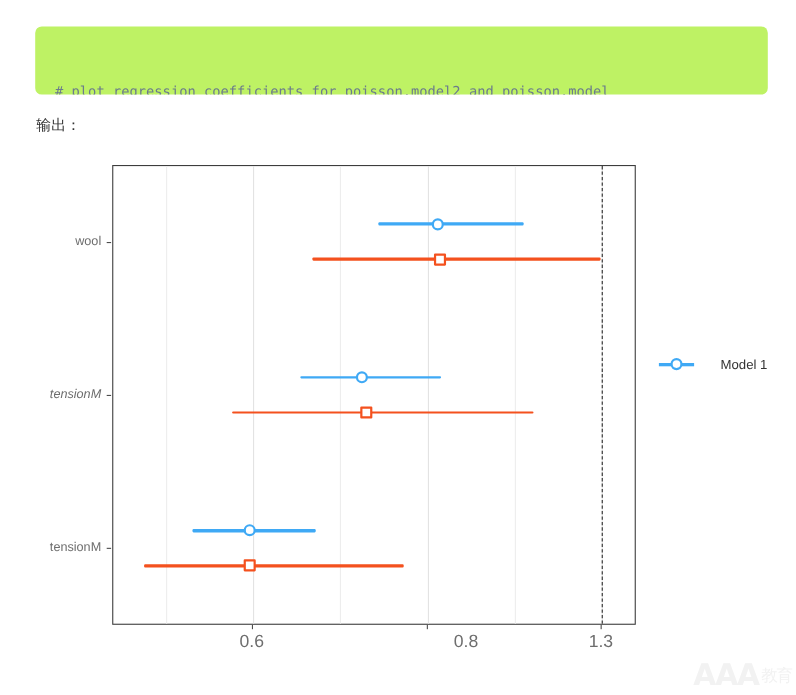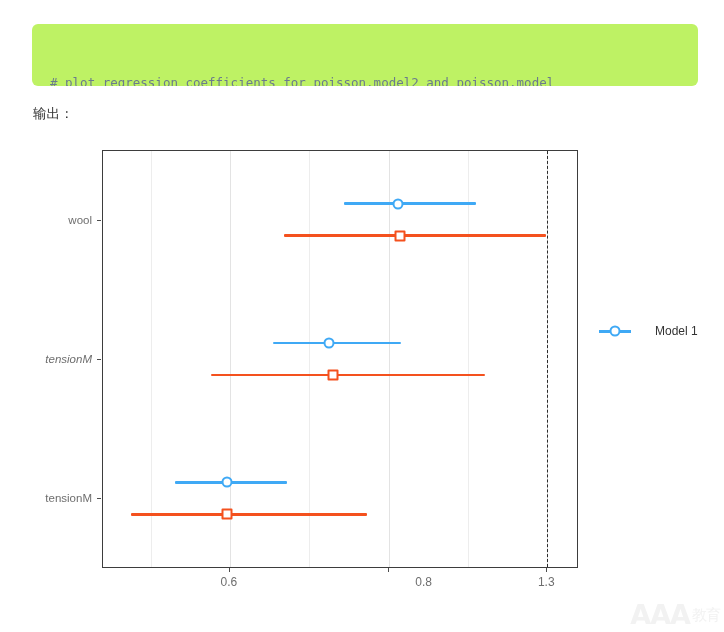--- a/index.html
+++ b/index.html
@@ -87,21 +87,21 @@
     position: absolute;
     width: 1px;
     height: 4px;
     background: #4d4d4d;
     top: 436px;     
   }
   .xtick-label {
     position: absolute;
     top: 443px;
     transform: translateX(-50%);
-    font-size: 12px;
+    font-size: 16px;
     color: #6e6e6e;
     white-space: nowrap;
   }
   .xaxis-title {
     position: absolute;
     top: 464px;
     left: 102px;
     width: 476px;
     text-align: center;
     font-size: 14.5px;

